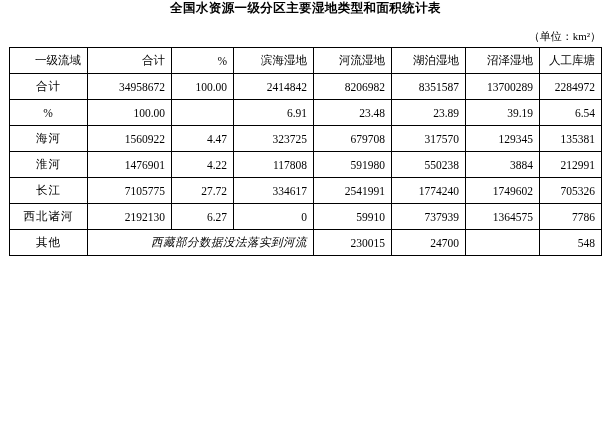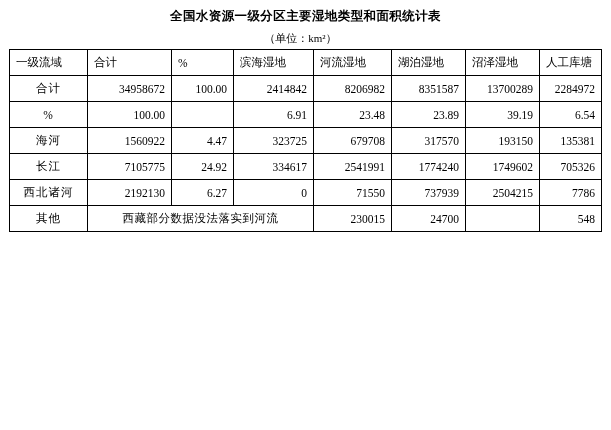--- a/index.html
+++ b/index.html
@@ -19,60 +19,60 @@
     width: 611px;
     height: 430px;
     box-sizing: border-box;
     padding: 0;
   }
   .doc-title {
     text-align: center;
     font-size: 12.5px;
     font-weight: bold;
     letter-spacing: 0.4px;
-    margin-top: 8px;
     margin-bottom: 2px;
     font-family: Liberation Mono, monospace;
   }
   .unit-line {
-    text-align: center;
+    text-align: right;
     font-size: 11px;
     padding-right: 10px;
-    margin-top: 6px;
+    margin-top: 12px;
     margin-bottom: 3px;
     font-family: "Liberation Serif", "DejaVu Serif", serif;
   }
   table.data {
     border-collapse: collapse;
     width: 592px;
     margin: 0 auto;
     table-layout: fixed;
   }
   table.data td, table.data th {
     border: 1px solid #000000;
     font-size: 11.5px;
     font-weight: normal;
     height: 25px;
     padding: 0 6px;
     font-family: "Liberation Serif", "DejaVu Serif", serif;
   }
   table.data thead td {
-    text-align: left;
+    text-align: right;
     font-size: 11.5px;
   }
   td.c-name {
     text-align: center;
     letter-spacing: 1px;
   }
   td.num {
     text-align: right;
   }
   td.note {
-    text-align: center;
+    text-align: right;
     letter-spacing: 0.5px;
+    font-style: italic;
   }
   col.w-name { width: 78px; }
   col.w-total { width: 84px; }
   col.w-pct { width: 62px; }
   col.w-d1 { width: 80px; }
   col.w-d2 { width: 78px; }
   col.w-d3 { width: 74px; }
   col.w-d4 { width: 74px; }
   col.w-d5 { width: 62px; }
 </style>
@@ -129,41 +129,51 @@
         <td class="num">39.19</td>
         <td class="num">6.54</td>
       </tr>
       <tr>
         <td class="c-name">海河</td>
         <td class="num">1560922</td>
         <td class="num">4.47</td>
         <td class="num">323725</td>
         <td class="num">679708</td>
         <td class="num">317570</td>
-        <td class="num">193150</td>
+        <td class="num">129345</td>
         <td class="num">135381</td>
+      </tr>
+      <tr>
+        <td class="c-name">淮河</td>
+        <td class="num">1476901</td>
+        <td class="num">4.22</td>
+        <td class="num">117808</td>
+        <td class="num">591980</td>
+        <td class="num">550238</td>
+        <td class="num">3884</td>
+        <td class="num">212991</td>
       </tr>
       <tr>
         <td class="c-name">长江</td>
         <td class="num">7105775</td>
-        <td class="num">24.92</td>
+        <td class="num">27.72</td>
         <td class="num">334617</td>
         <td class="num">2541991</td>
         <td class="num">1774240</td>
         <td class="num">1749602</td>
         <td class="num">705326</td>
       </tr>
       <tr>
         <td class="c-name">西北诸河</td>
         <td class="num">2192130</td>
         <td class="num">6.27</td>
         <td class="num">0</td>
-        <td class="num">71550</td>
+        <td class="num">59910</td>
         <td class="num">737939</td>
-        <td class="num">2504215</td>
+        <td class="num">1364575</td>
         <td class="num">7786</td>
       </tr>
       <tr>
         <td class="c-name">其他</td>
         <td class="note" colspan="3">西藏部分数据没法落实到河流</td>
         <td class="num">230015</td>
         <td class="num">24700</td>
         <td class="num"></td>
         <td class="num">548</td>
       </tr>

